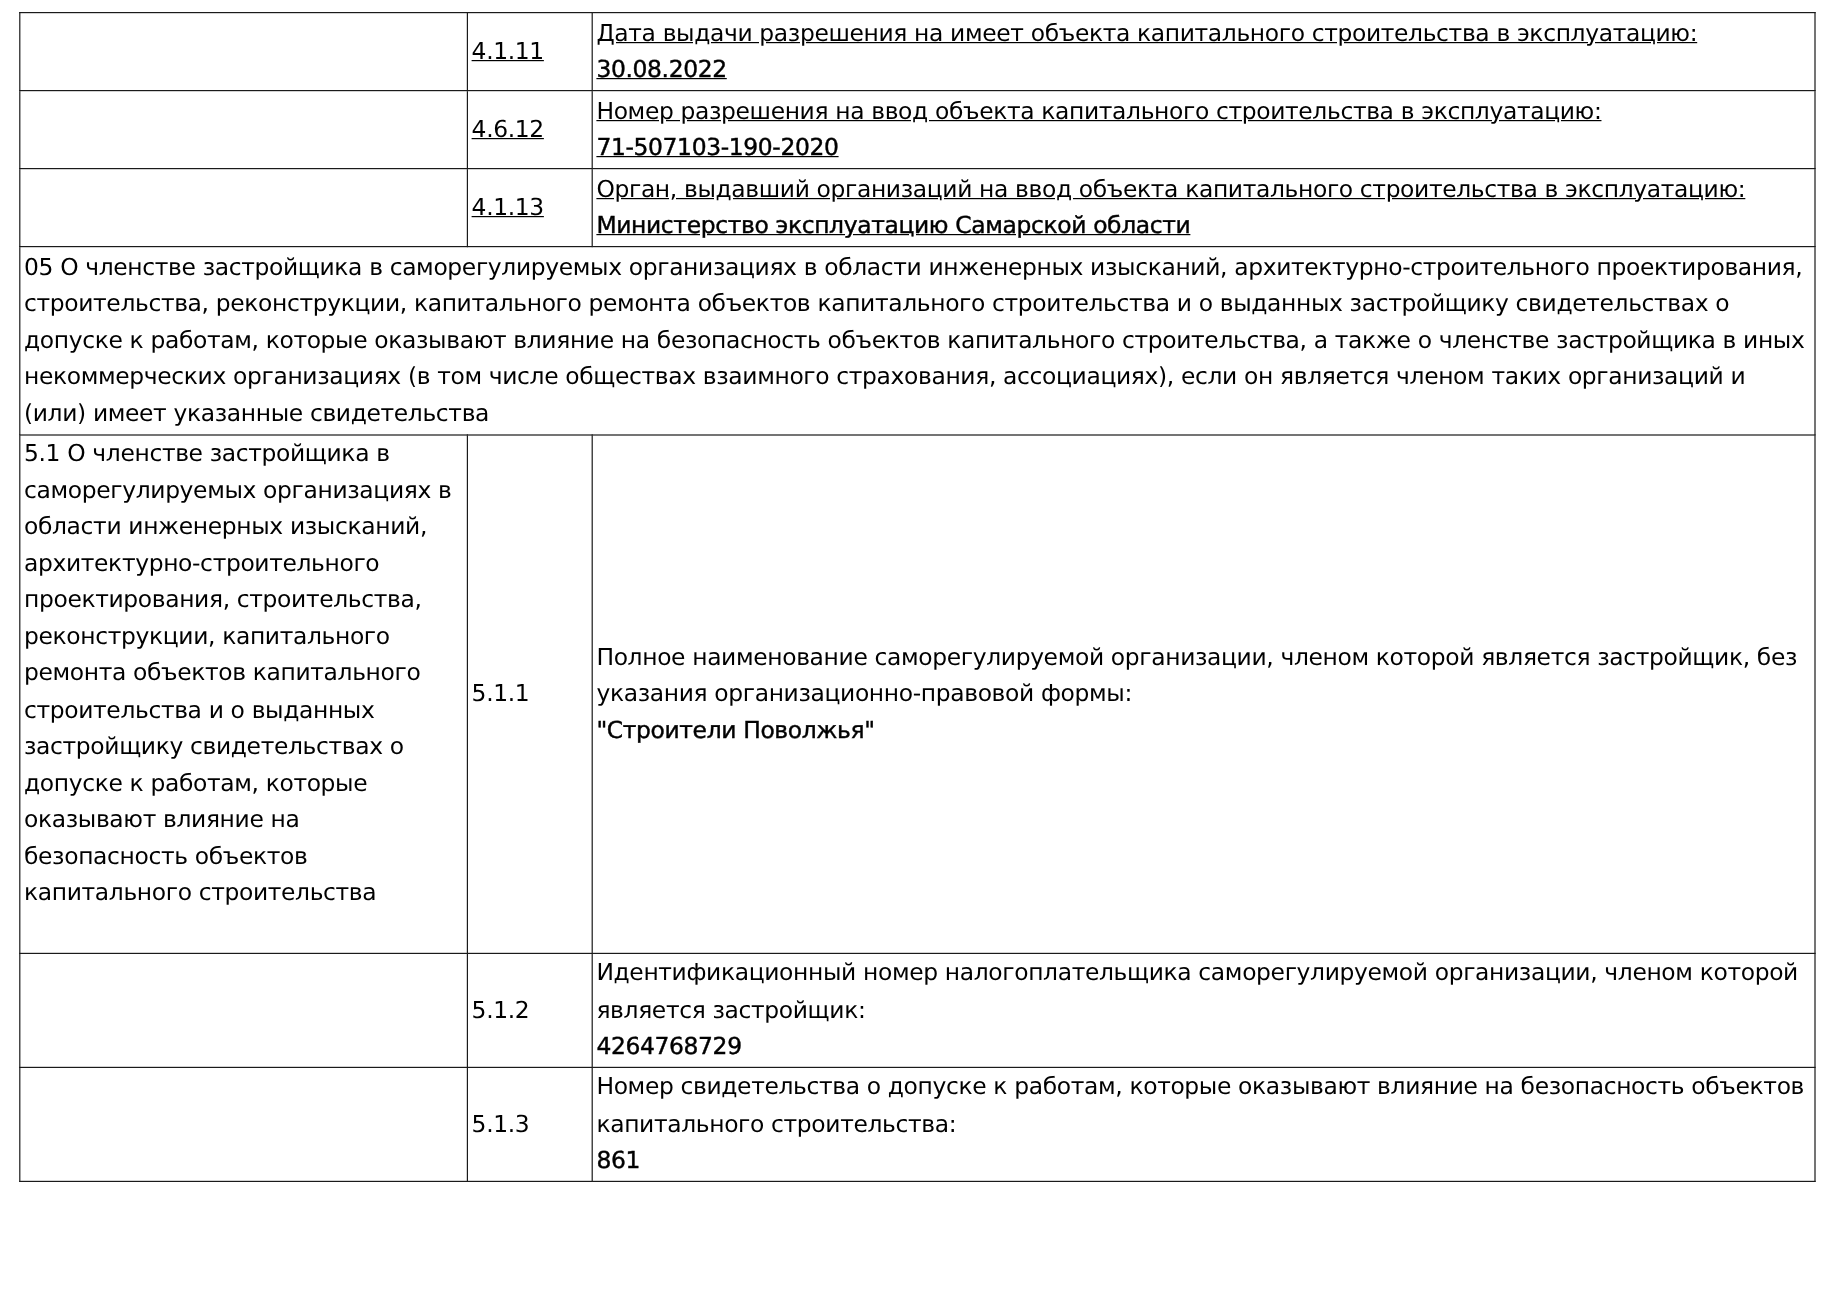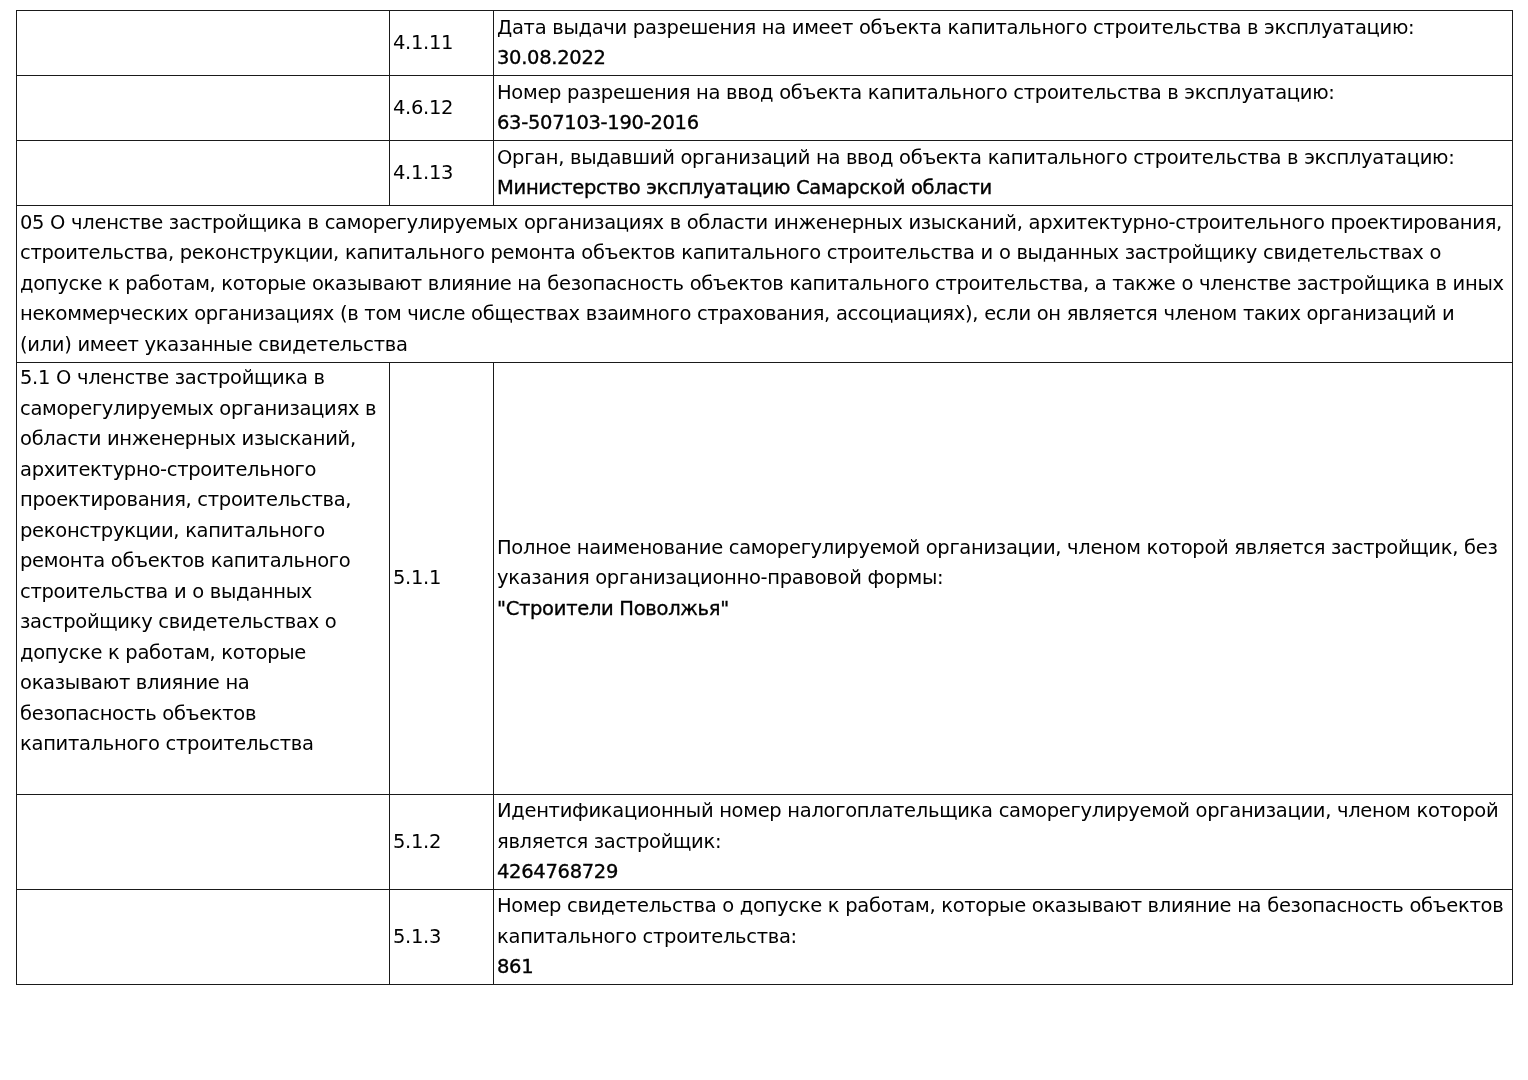--- a/index.html
+++ b/index.html
@@ -27,21 +27,21 @@
     table.doc td {
       border: 1.5px solid #1a1a1a;
       padding: 0 3px;
       vertical-align: middle;
       line-height: 30.5px;
     }
     col.c1 { width: 373px; }
     col.c2 { width: 104px; }
     col.c3 { width: 1019px; }
     .num { padding-left: 3px; }
-    .row-a { height: 65px; }
+    .row-a { height: 65px; text-decoration: underline; }
     .row-section { height: 157px; padding-left: 33px; }
     .row-section td { vertical-align: top; padding-top: 0; }
     .row-big { height: 432px; }
     .row-big td.left { vertical-align: top; }
     .row-c { height: 95px; }
     .value-text { display: block; -webkit-text-stroke: 0.35px #000; }
   </style>
 </head>
 <body>
 
@@ -58,21 +58,21 @@
       <td>
         <span>Дата выдачи разрешения на имеет объекта капитального строительства в эксплуатацию:</span>
         <span class="value-text">30.08.2022</span>
       </td>
     </tr>
     <tr class="row-a">
       <td></td>
       <td class="num">4.6.12</td>
       <td>
         <span>Номер разрешения на ввод объекта капитального строительства в эксплуатацию:</span>
-        <span class="value-text">63-507103-190-2016</span>
+        <span class="value-text">71-507103-190-2020</span>
       </td>
     </tr>
     <tr class="row-a">
       <td></td>
       <td class="num">4.1.13</td>
       <td>
         <span>Орган, выдавший организаций на ввод объекта капитального строительства в эксплуатацию:</span>
         <span class="value-text">Министерство эксплуатацию Самарской области</span>
       </td>
     </tr>

